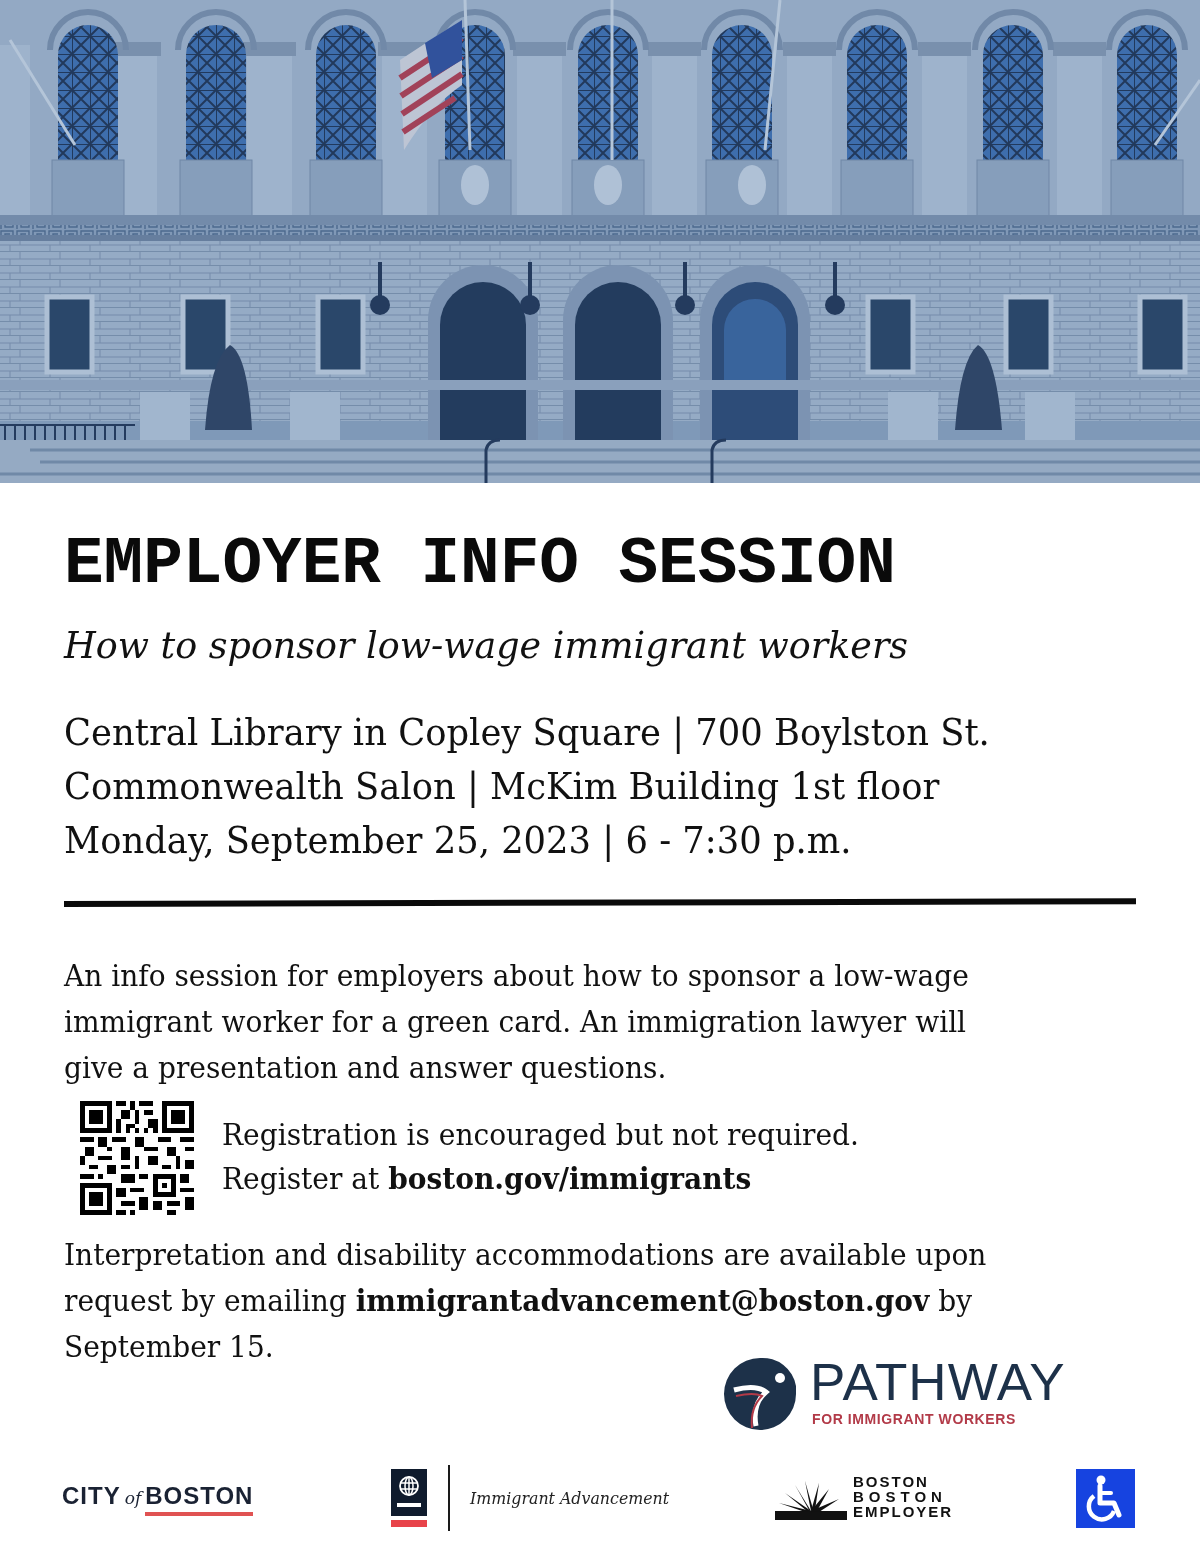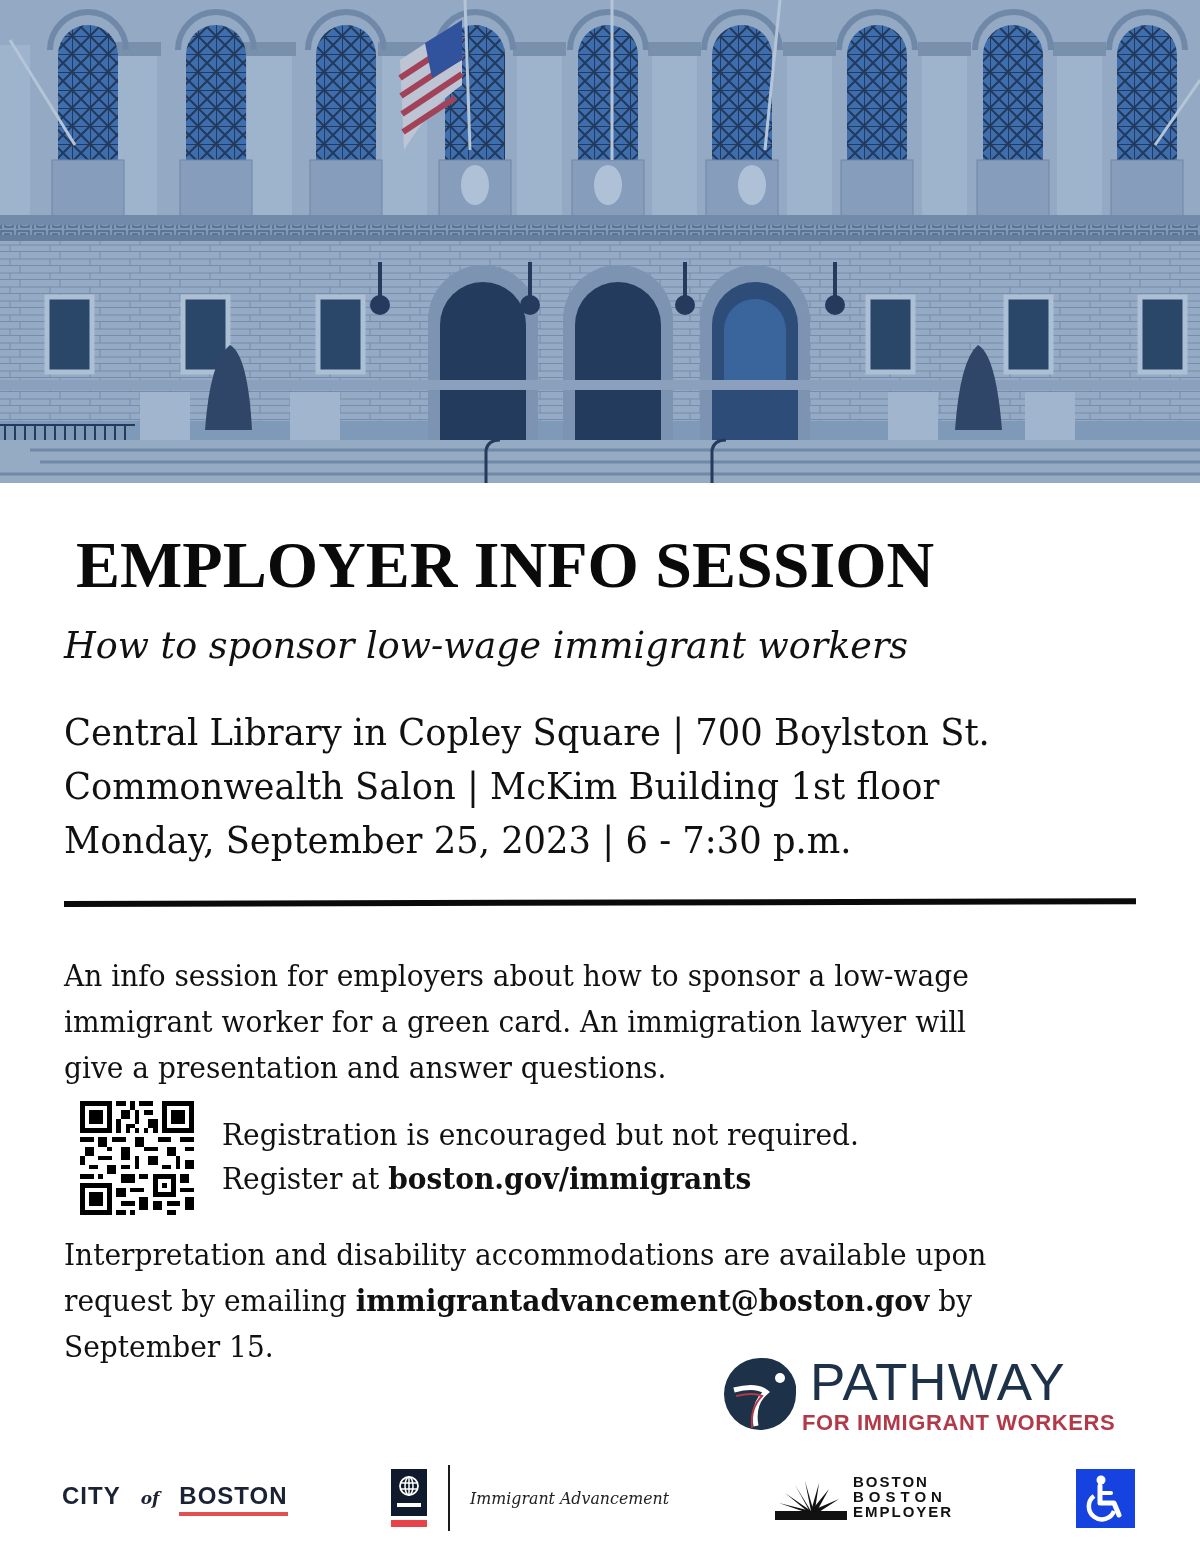--- a/index.html
+++ b/index.html
@@ -11,23 +11,23 @@
   
   .hero {
     position: absolute; left: 0; top: 0; width: 1200px; height: 483px; overflow: hidden;
     background: #8ea4bd;
   }
   .hero svg { display: block; }
 
   
   .title {
     position: absolute; left: 64px; top: 532px; width: 1080px;
-    font-family: Liberation Serif, serif; font-weight: 700;
+    font-family: Liberation Mono, monospace; font-weight: 700;
     font-size: 66px; letter-spacing: 0px; line-height: 1; color: #0a0a0a;
-    white-space: nowrap; transform-origin: left top; transform: scaleX(1.0); margin-left: 12px;
+    white-space: nowrap; transform-origin: left top; transform: scaleX(1.0);
   }
   .subtitle {
     position: absolute; left: 64px; top: 626px;
     font-family: "DejaVu Serif", serif; font-style: italic;
     font-size: 38px; line-height: 1; color: #111; white-space: nowrap;
     transform-origin: left top; transform: scaleX(0.96);
   }
   .details {
     position: absolute; left: 64px; top: 705px;
     font-family: "DejaVu Serif", serif; font-size: 38px; line-height: 54px;
@@ -57,32 +57,32 @@
   
   .pathway { position: absolute; left: 722px; top: 1356px; width: 380px; height: 80px; }
   .pathway-mark { position: absolute; left: 0; top: 0; width: 76px; height: 76px; }
   .pathway-name {
     position: absolute; left: 88px; top: 0px;
     font-family: "Liberation Sans", sans-serif; font-size: 52px; font-weight: 400;
     color: #1d3149; letter-spacing: 1px; line-height: 1; white-space: nowrap;
     transform-origin: left top; transform: scaleX(1.02);
   }
   .pathway-sub {
-    position: absolute; left: 80px; top: 56px;
-    font-family: "Liberation Sans", sans-serif; font-size: 22px; font-weight: 700;
+    position: absolute; left: 90px; top: 56px;
+    font-family: "Liberation Sans", sans-serif; font-size: 14px; font-weight: 700;
     color: #b23a48; letter-spacing: 0.6px; line-height: 1; white-space: nowrap;
   }
 
   
   .cob {
     position: absolute; left: 62px; top: 1484px; white-space: nowrap;
     font-family: "Liberation Sans", sans-serif; font-weight: 700; font-size: 24px;
     color: #1a2233; letter-spacing: 1px; line-height: 1;
   }
-  .cob .of { font-family: "DejaVu Serif", serif; font-style: italic; font-weight: 700; font-size: 17px; margin: 0 20px; letter-spacing: 0; }
+  .cob .of { font-family: "DejaVu Serif", serif; font-style: italic; font-weight: 400; font-size: 17px; margin: 0 4px; letter-spacing: 0; }
   .cob .boston { position: relative; display: inline-block; }
   .cob .boston::after {
     content: ""; position: absolute; left: 0; right: 0; bottom: -8px; height: 4px; background: #e05252;
   }
   .oia-mark { position: absolute; left: 391px; top: 1469px; width: 36px; height: 58px; }
   .oia-sep { position: absolute; left: 448px; top: 1465px; width: 2px; height: 66px; background: #1a1a1a; }
   .oia-text {
     position: absolute; left: 470px; top: 1488px;
     font-family: "DejaVu Serif", serif; font-style: italic; font-size: 17px; color: #222; white-space: nowrap;
     transform-origin: left top; transform: scaleX(0.93);

